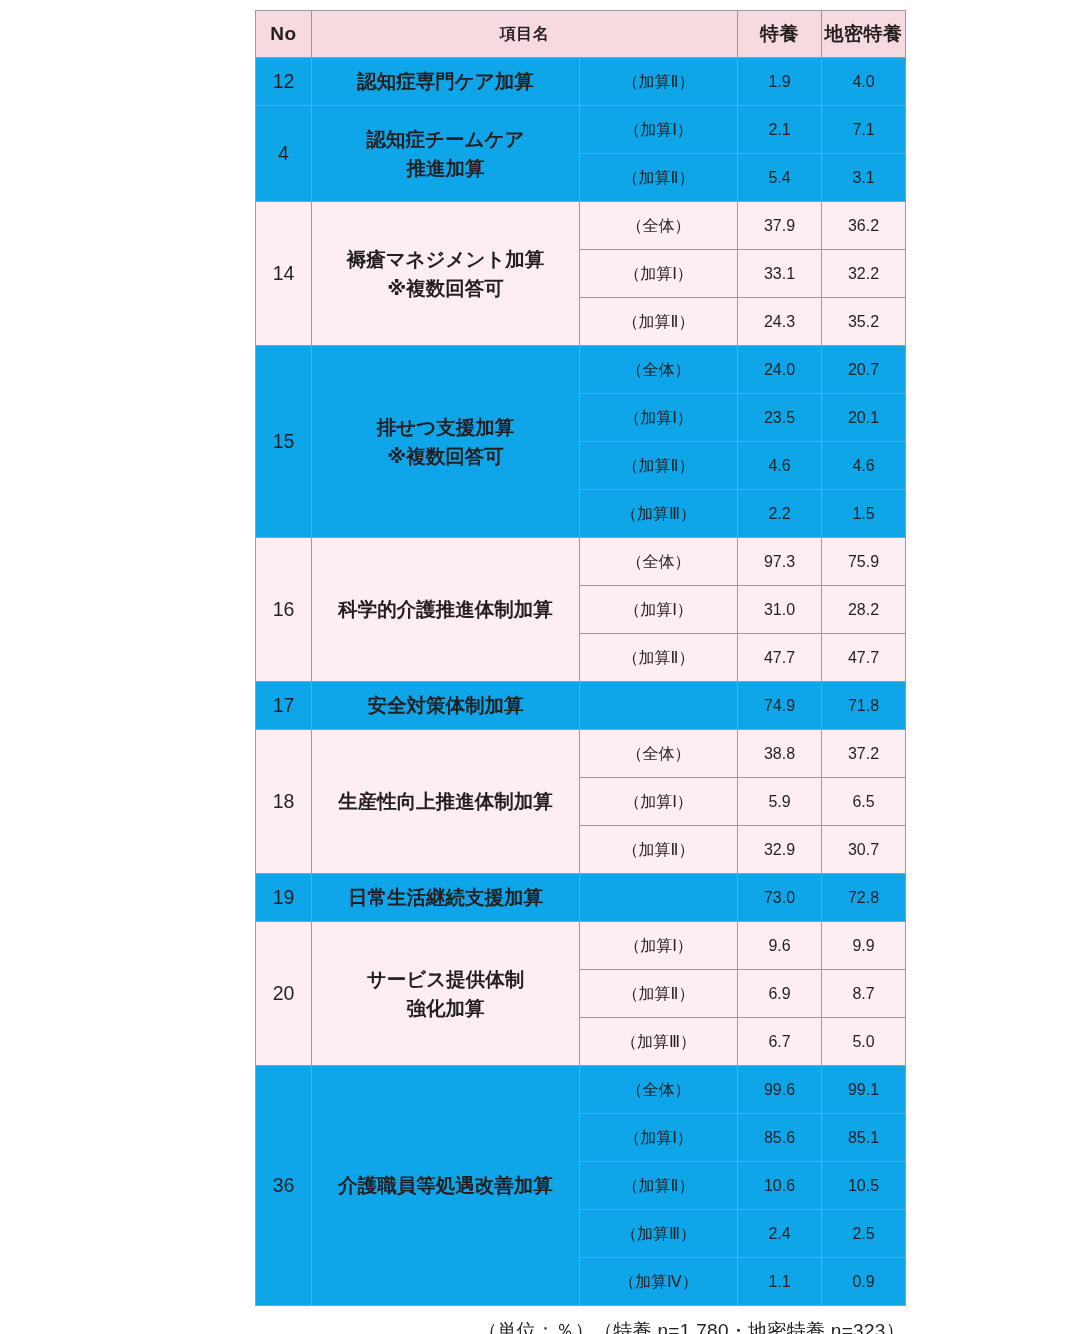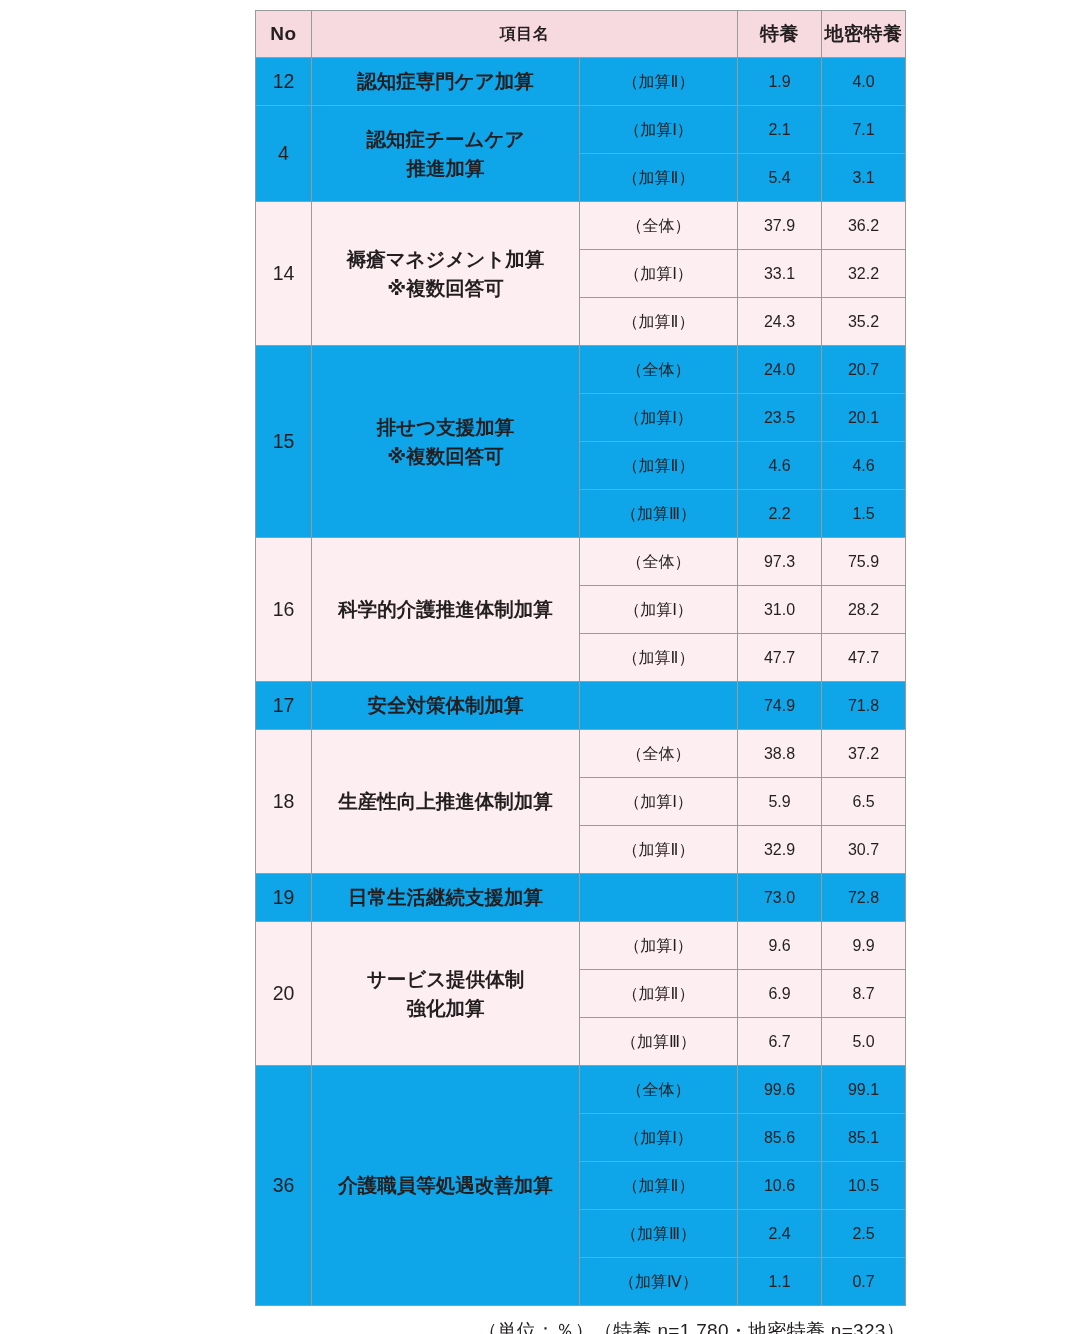--- a/index.html
+++ b/index.html
@@ -232,20 +232,20 @@
           <td class="val">10.5</td>
         </tr>
         <tr class="plain">
           <td class="sub">（加算Ⅲ）</td>
           <td class="val">2.4</td>
           <td class="val">2.5</td>
         </tr>
         <tr class="plain">
           <td class="sub">（加算Ⅳ）</td>
           <td class="val">1.1</td>
-          <td class="val">0.7</td>
+          <td class="val">0.9</td>
         </tr>
       </tbody>
   </table>
 
   <div class="footnote">（単位：％）（特養 n=1,780・地密特養 n=323）</div>
 
 </div>
 
 </body></html>

